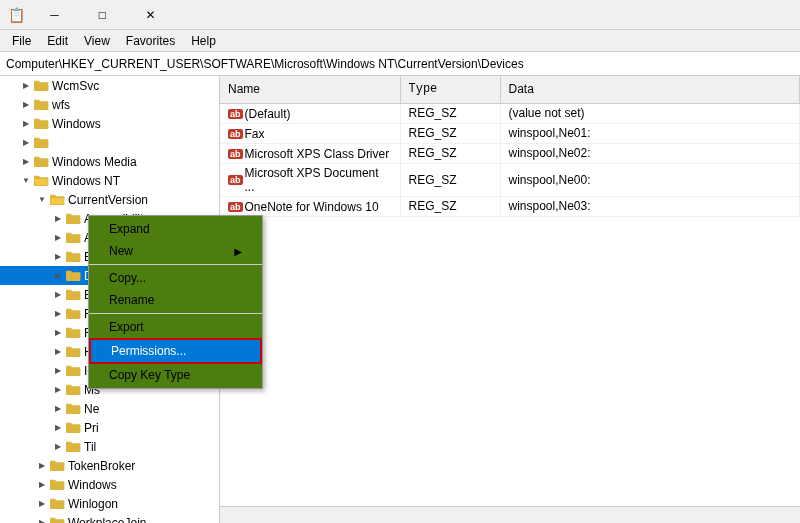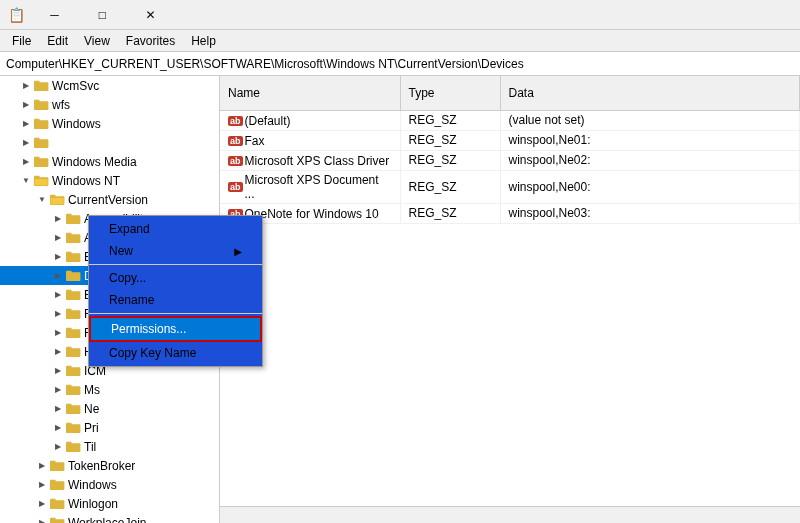--- a/index.html
+++ b/index.html
@@ -134,21 +134,21 @@
       border-collapse: collapse;
     }
     .registry-table th {
       background: #f0f0f0;
       border-bottom: 1px solid #ccc;
       border-right: 1px solid #ccc;
       padding: 2px 8px;
       text-align: left;
       font-weight: normal;
       font-size: 12px;
-      height: 34px;
+      height: 27px;
       position: sticky;
       top: 0;
     }
     .registry-table td {
       padding: 2px 8px;
       border-bottom: 1px solid #f0f0f0;
       border-right: 1px solid #f0f0f0;
       font-size: 12px;
       height: 19px;
     }
@@ -157,21 +157,21 @@
       overflow-y: auto;
       overflow-x: auto;
     }
 
     
     .context-menu {
       position: absolute;
       top: 215px;
       left: 88px;
       width: 175px;
-      background: #1d4ed8;
+      background: #4d7c0f;
       border: 1px solid #999;
       box-shadow: 2px 2px 5px rgba(0,0,0,0.3);
       z-index: 100;
       padding: 2px 0;
     }
     .ctx-item {
       padding: 4px 20px;
       cursor: pointer;
       font-size: 12px;
       display: flex;
@@ -495,21 +495,21 @@
         </div>
     </div>
   </div>
 
   <div class="right-panel">
     <div class="right-scroll">
       <table class="registry-table">
         <thead>
           <tr>
             <th style="width:180px;">Name</th>
-            <th style="width:100px;">Type</th>
+            <th style="width:100px;font-family:Liberation Mono, monospace;">Type</th>
             <th>Data</th>
           </tr>
         </thead>
         <tbody id="registry-tbody">
         <tr>
               <td><span style="display:inline-flex;align-items:center;gap:2px;">
     <span style="background:#c0392b;color:white;font-size:9px;padding:0 2px;border-radius:2px;font-weight:bold;">ab</span>
     (Default)
   </span></td>
               <td>REG_SZ</td>
@@ -565,19 +565,22 @@
       <span class="ctx-arrow">▶</span>
     </div>
     <div class="ctx-separator"></div>
     <div class="ctx-item">
       <span>Copy...</span>
     </div>
     <div class="ctx-item">
       <span>Rename</span>
     </div>
     <div class="ctx-separator"></div>
+    <div class="ctx-item">
+      <span>Export</span>
+    </div>
     <div class="ctx-item highlighted">
       <span>Permissions...</span>
     </div>
     <div class="ctx-item">
-      <span>Copy Key Name</span>
+      <span>Copy Key Type</span>
     </div>
   </div>
 
 </body></html>

